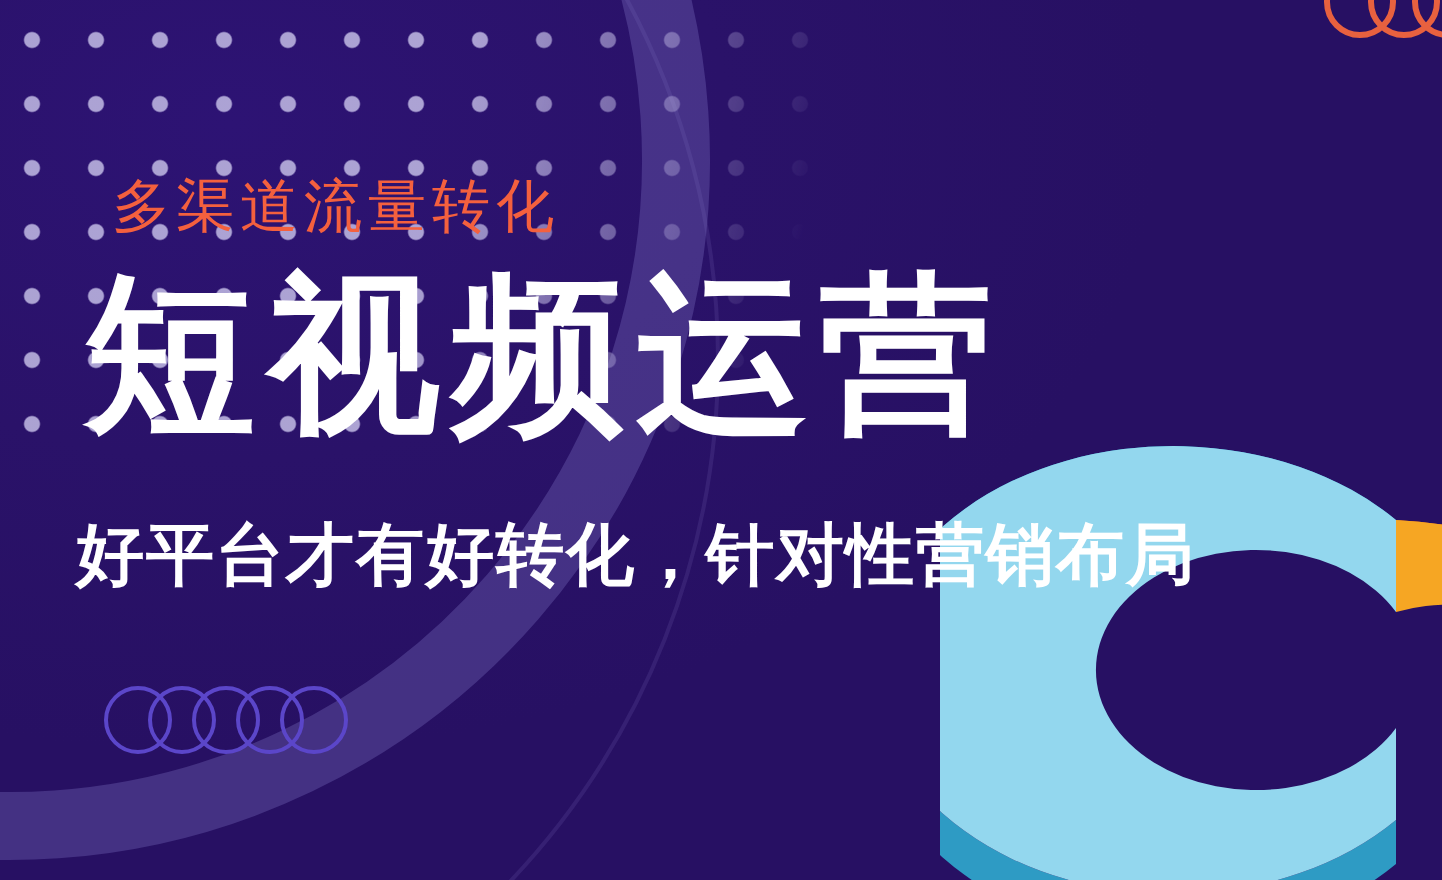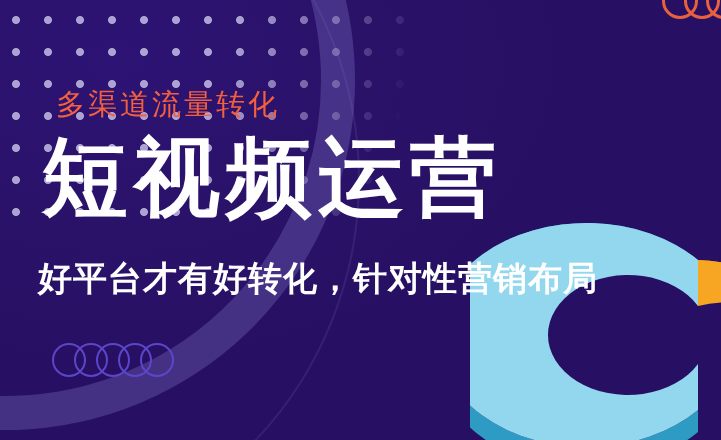--- a/index.html
+++ b/index.html
@@ -121,21 +121,21 @@
     letter-spacing: 3px;
     color: #f4603e;
     white-space: nowrap;
     line-height: 1;
     margin-top: 24px;
   }
   .headline {
     position: absolute;
     left: 42px;
     top: 132px;
-    font-family: Liberation Serif, serif;
+    font-family: Liberation Sans, sans-serif;
     font-size: 86px;
     font-weight: 700;
     letter-spacing: 6px;
     color: #ffffff;
     white-space: nowrap;
     line-height: 1.08;
   }
   .subline {
     position: absolute;
     left: 38px;

